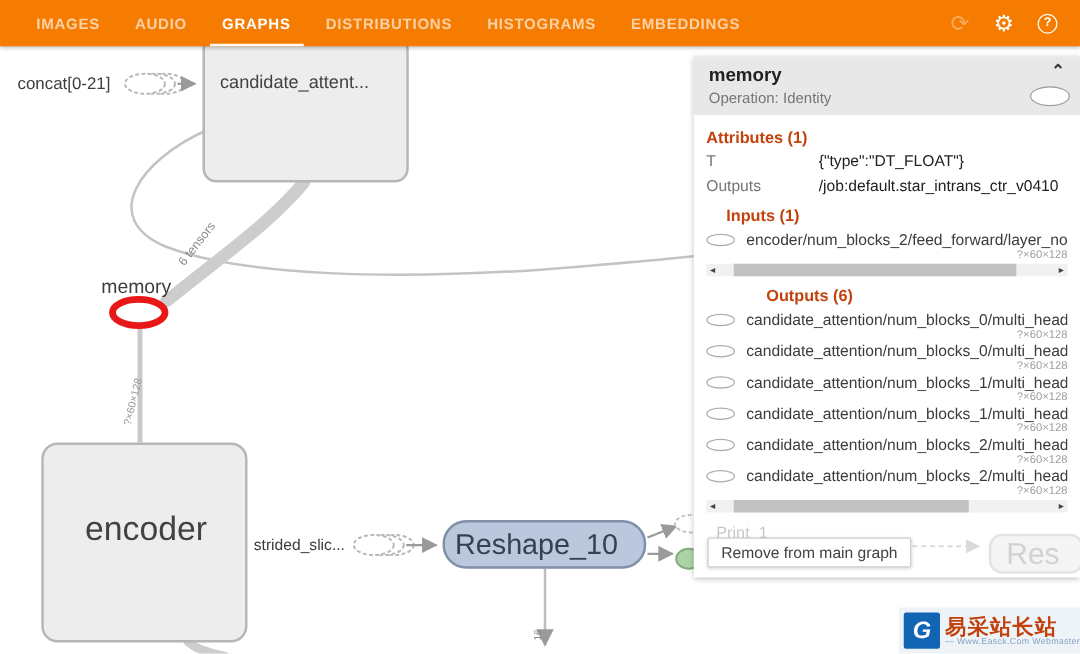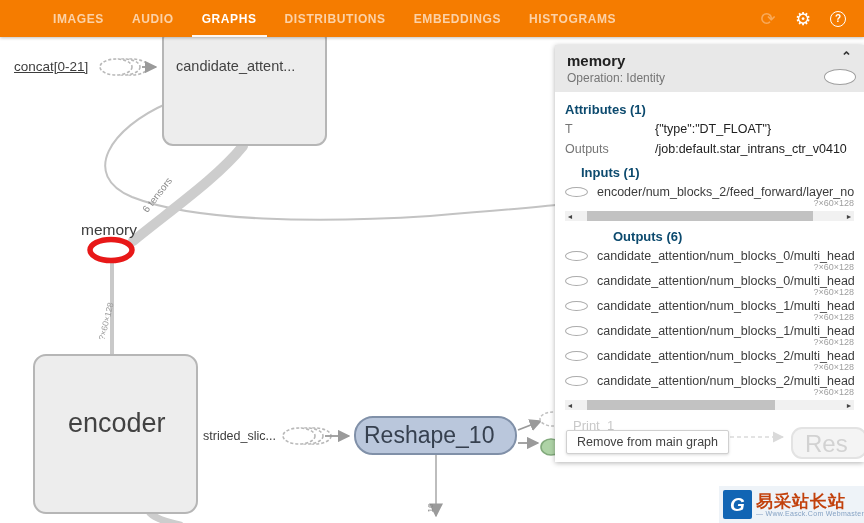--- a/index.html
+++ b/index.html
@@ -4,21 +4,21 @@
 <style>
   * { margin:0; padding:0; box-sizing:border-box; }
   html,body { width:864px; height:523px; overflow:hidden; background:#fff;
     font-family:"Liberation Sans", sans-serif; }
   #stage { position:relative; width:864px; height:523px; background:#fff; }
 
   
   #navbar { position:absolute; left:0; top:0; width:864px; height:37px;
     background:#f57c00; z-index:30; display:flex; align-items:stretch;
     box-shadow:0 1px 3px rgba(0,0,0,.25); }
-  .tabs { display:flex; align-items:stretch; padding-left:39px; }
+  .tabs { display:flex; align-items:stretch; padding-left:15px; }
   .tab { position:relative; display:flex; align-items:center; padding:0 14px;
     font-size:12px; font-weight:bold; letter-spacing:.6px;
     color:rgba(255,255,255,.65); cursor:pointer; }
   .tab.active { color:#fff; }
   .tab.active::after { content:""; position:absolute; left:4px; right:4px;
     bottom:0; height:2px; background:rgba(255,255,255,.95); }
   .nav-icons { position:absolute; right:16px; top:0; height:37px;
     display:flex; align-items:center; gap:15px; }
   .nav-ic { width:20px; height:20px; display:flex; align-items:center;
     justify-content:center; color:#fff; font-size:18px; cursor:pointer; }
@@ -35,39 +35,39 @@
   #candidate-node { left:162px; top:28px; width:165px; height:118px; }
   #candidate-label { left:176px; top:58px; font-size:14.5px; color:#424242; }
   #encoder-node { left:33px; top:354px; width:165px; height:160px;
     border-radius:13px; }
   #encoder-label { left:68px; top:408px; font-size:27px; color:#424242; }
   #reshape-node { left:354px; top:416px; width:163px; height:39px;
     background:#bac7dc; border:2.5px solid #8090a8; border-radius:19px; }
   #reshape-label { left:364px; top:422px; font-size:23px; color:#36404f; }
   .aux-label { position:absolute; z-index:3; font-size:13px; color:#3d3d3d;
     white-space:nowrap; }
-  #concat-label { left:14px; top:59px; font-size:13.5px;text-decoration:underline; }
+  #concat-label { left:14px; top:59px; font-size:13.5px; }
   #memory-label { left:81px; top:221px; font-size:15.5px; }
   #strided-label { left:203px; top:429px; font-size:12.5px; }
 
   
   #panel { position:absolute; left:555px; top:45px; width:309px; height:417px;
     background:#fff; z-index:20; box-shadow:0 1px 5px rgba(0,0,0,.3);
     font-size:12.5px; color:#212121; }
   #panel-header { height:47px; background:#e8e8e8; padding:7px 12px;
     position:relative; }
   #panel-title { font-size:15px; font-weight:bold; color:#212121; }
   #panel-subtitle { font-size:12px; color:#757575; margin-top:2px; }
   #panel-collapse { position:absolute; right:12px; top:4px; font-size:13px;
     font-weight:bold; color:#333; cursor:pointer; }
   #panel-node-icon { position:absolute; right:8px; top:24px; width:32px;
     height:16px; background:#fff; border:1.6px solid #9e9e9e;
     border-radius:50%; }
   .p-body { padding:10px 10px 0 10px; }
-  .sec-h { font-size:13px; font-weight:bold; color:#0c4a6e; margin-bottom:5px; }
+  .sec-h { font-size:13px; font-weight:bold; color:#c2410c; margin-bottom:5px; }
   .attr-row { display:flex; margin-bottom:5px; }
   .attr-key { width:90px; color:#757575; flex:none; }
   .attr-val { color:#212121; line-height:15px; }
   .io-item { margin-bottom:2px; }
   .io-line { display:flex; align-items:center; gap:9px; }
   .io-ellipse { width:23px; height:10px; border:1.5px solid #ababab;
     border-radius:50%; background:#fff; flex:none; }
   .io-name { white-space:nowrap; overflow:hidden; color:#3c3c3c;
     font-size:12.5px; }
   .io-dim { text-align:right; font-size:9px; color:#9e9e9e;
@@ -271,22 +271,22 @@
 
     <div id="tooltip">Remove from main graph</div>
   </div>
 
   <div id="navbar">
     <div class="tabs">
       <div class="tab">IMAGES</div>
       <div class="tab">AUDIO</div>
       <div class="tab active">GRAPHS</div>
       <div class="tab">DISTRIBUTIONS</div>
+      <div class="tab">HISTOGRAMS</div>
       <div class="tab">EMBEDDINGS</div>
-      <div class="tab">HISTOGRAMS</div>
     </div>
     <div class="nav-icons">
       <div class="nav-ic dim">⟳</div>
       <div class="nav-ic">⚙</div>
       <div class="nav-ic">
         <span class="help-circle">?</span>
       </div>
     </div>
   </div>
 

